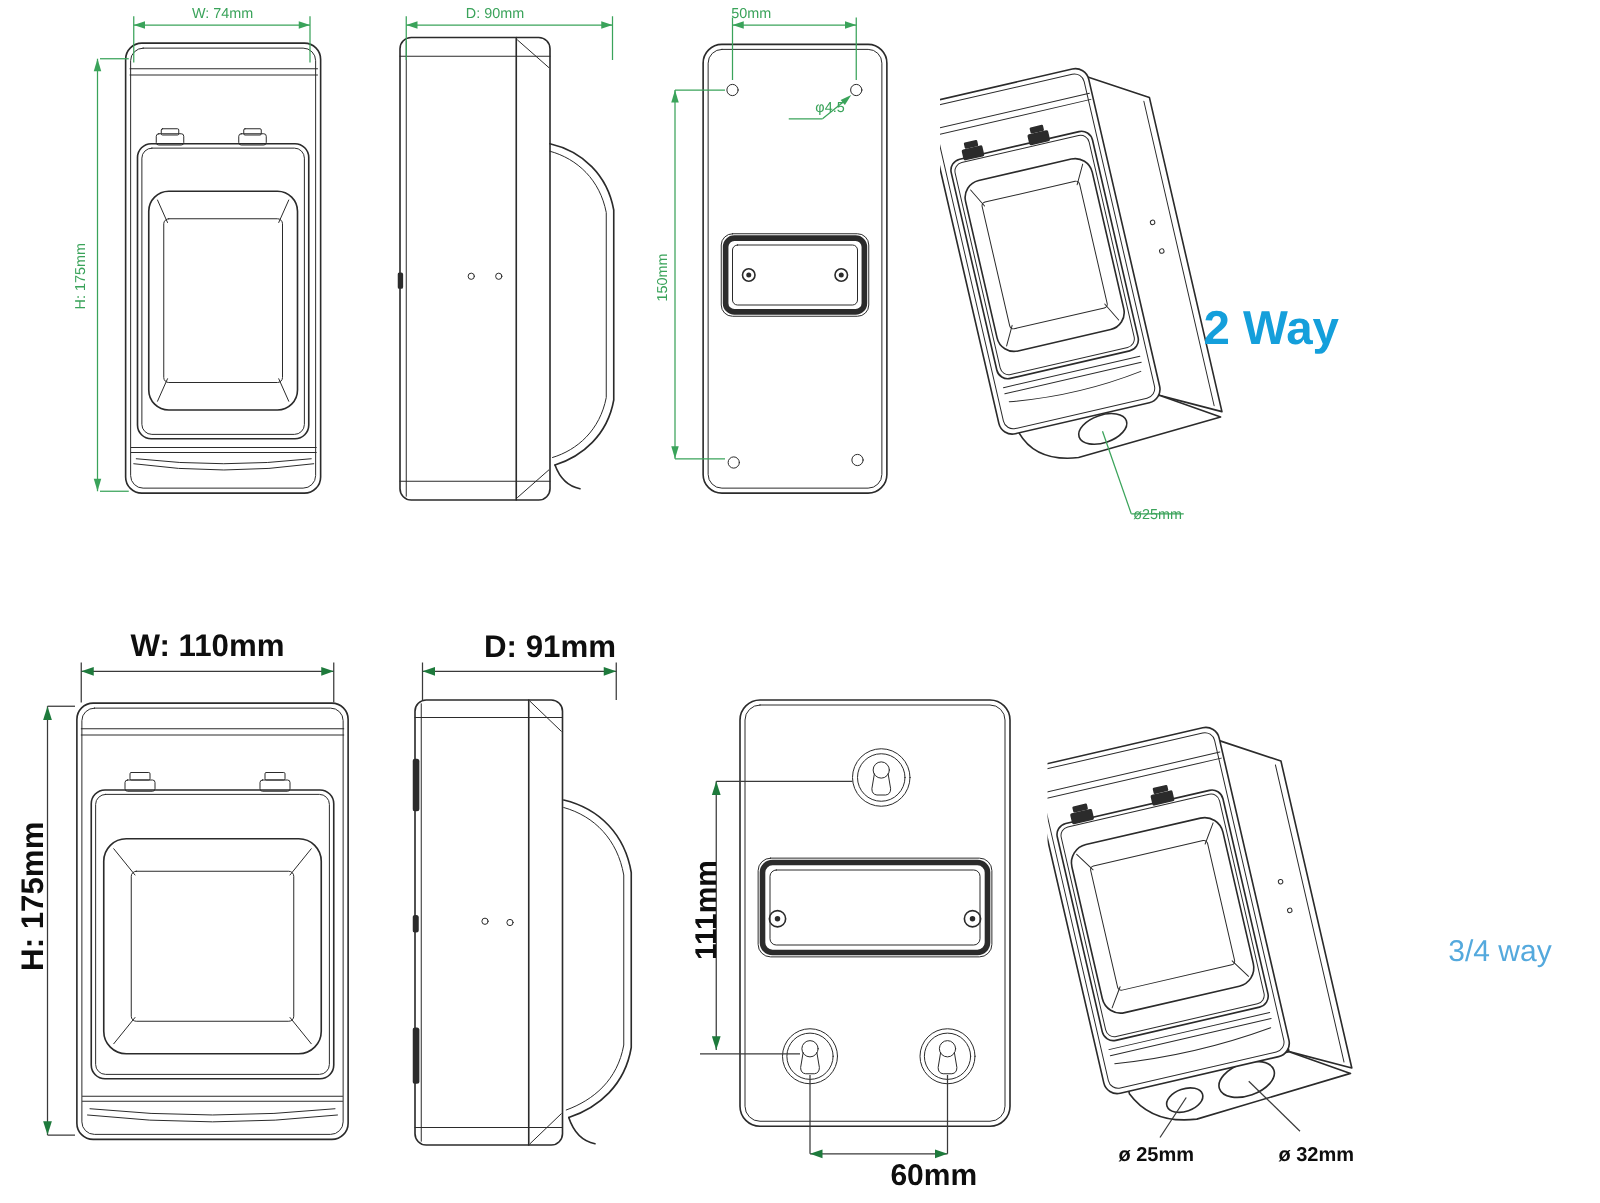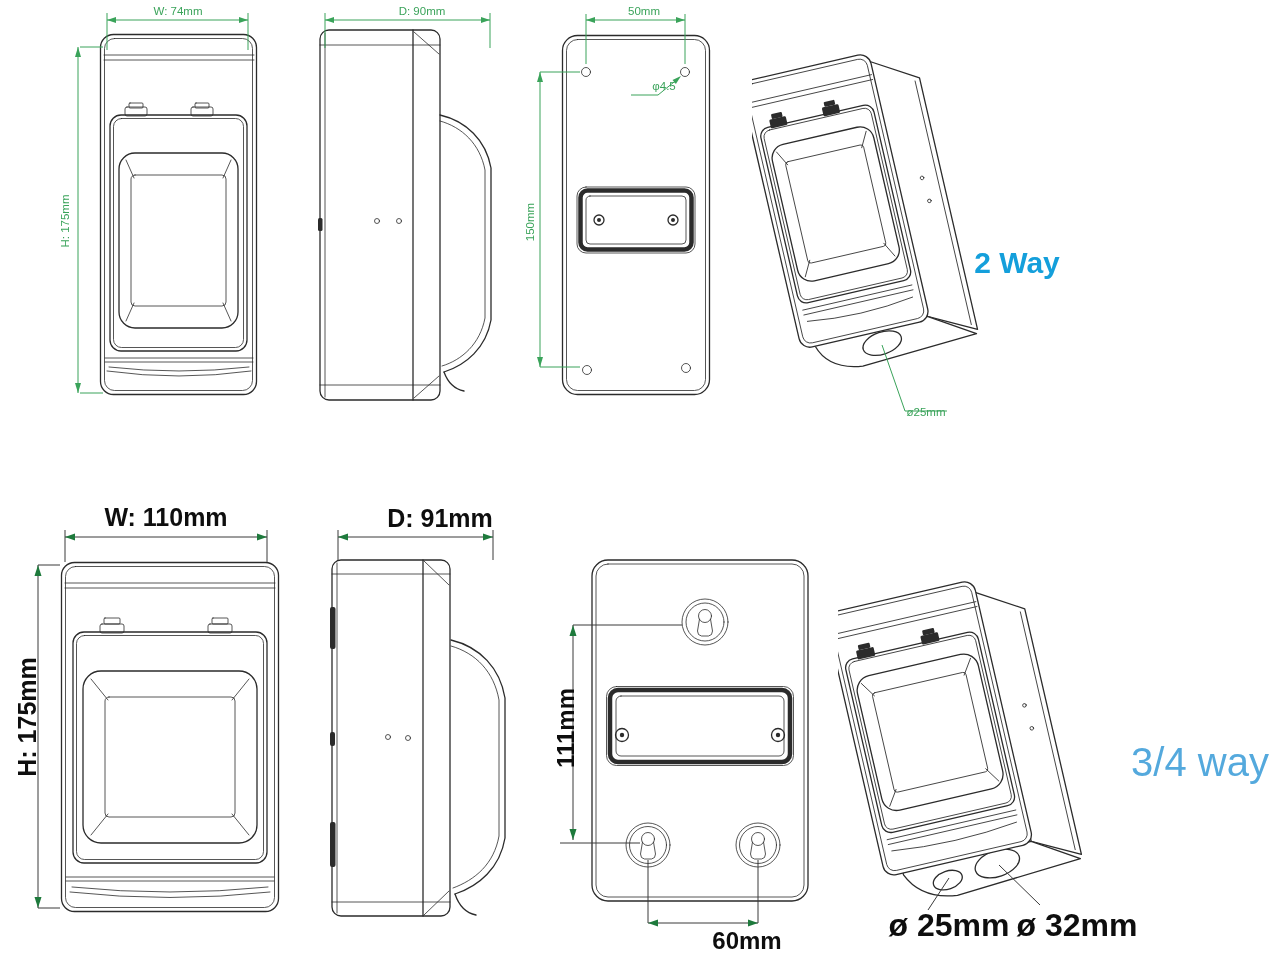--- a/index.html
+++ b/index.html
@@ -19,23 +19,23 @@
   .facew{fill:#fff;}
   .dark{fill:#2b2b2b;stroke:none;}
   .dimg{stroke:var(--dim-green);stroke-width:1;fill:none;}
   .dimg-a{fill:var(--dim-green);stroke:none;}
   .dimb{stroke:#3a3a3a;stroke-width:1;fill:none;}
   .dimb-a{fill:var(--arrow-green);stroke:none;}
   .lbl{position:absolute;transform:translate(-50%,-50%);white-space:nowrap;line-height:1;}
   .lbl.rot{transform:translate(-50%,-50%) rotate(-90deg);}
   .t-g{color:var(--dim-green);font-size:11.5px;}
   .t-bb{color:#0e0e0e;font-weight:bold;}
-  .s25{font-size:25px;}.s24{font-size:24px;}.s26{font-size:32px;margin-left:24px;}
-  .blue-bold{color:var(--blue-bold);font-size:30px;font-weight:bold;}
-  .blue-light{color:var(--blue-light);font-size:40px;}
+  .s25{font-size:25px;}.s24{font-size:24px;}.s26{font-size:16px;}
+  .blue-bold{color:var(--blue-bold);font-size:38px;font-weight:bold;}
+  .blue-light{color:var(--blue-light);font-size:24px;}
   svg{display:block;}
 </style>
 </head>
 <body>
 
 <div id="stage">
 
   <svg class="view" style="left:99px;top:33px" width="160" height="370" viewBox="0 0 160 370">
     <rect class="art" x="1.5" y="1.5" width="156" height="360" rx="13"></rect>
     <rect class="art thin" x="5.5" y="5.5" width="148" height="352" rx="10"></rect>
@@ -285,22 +285,22 @@
     <line class="dimb" x1="648" y1="923" x2="758" y2="923"></line>
     <polygon class="dimb-a" points="648,923 658,919.5 658,926.5"></polygon>
     <polygon class="dimb-a" points="758,923 748,919.5 748,926.5"></polygon>
 
     <line class="dimb" x1="949" y1="878" x2="928" y2="910"></line>
     <line class="dimb" x1="999" y1="865" x2="1040" y2="905"></line>
   </svg>
 
   <div class="lbl t-g" style="left:178px;top:12px">W: 74mm</div>
   <div class="lbl rot t-g" style="left:66px;top:221px">H: 175mm</div>
-  <div class="lbl t-g" style="left:422px;top:12px">D: 90mm</div>
-  <div class="lbl t-g" style="left:644px;top:12px">50mm</div>
+  <div class="lbl t-g" style="left:396px;top:12px">D: 90mm</div>
+  <div class="lbl t-g" style="left:601px;top:12px">50mm</div>
   <div class="lbl t-g" style="left:664px;top:87px">φ4.5</div>
   <div class="lbl rot t-g" style="left:531px;top:222px">150mm</div>
   <div class="lbl t-g" style="left:926px;top:413px">ø25mm</div>
   <div class="lbl blue-bold" style="left:1017px;top:263px">2 Way</div>
 
   <div class="lbl t-bb s25" style="left:166px;top:517px">W: 110mm</div>
   <div class="lbl rot t-bb s25" style="left:27px;top:717px">H: 175mm</div>
   <div class="lbl t-bb s25" style="left:440px;top:518px">D: 91mm</div>
   <div class="lbl rot t-bb s24" style="left:566px;top:728px">111mm</div>
   <div class="lbl t-bb s24" style="left:747px;top:941px">60mm</div>

